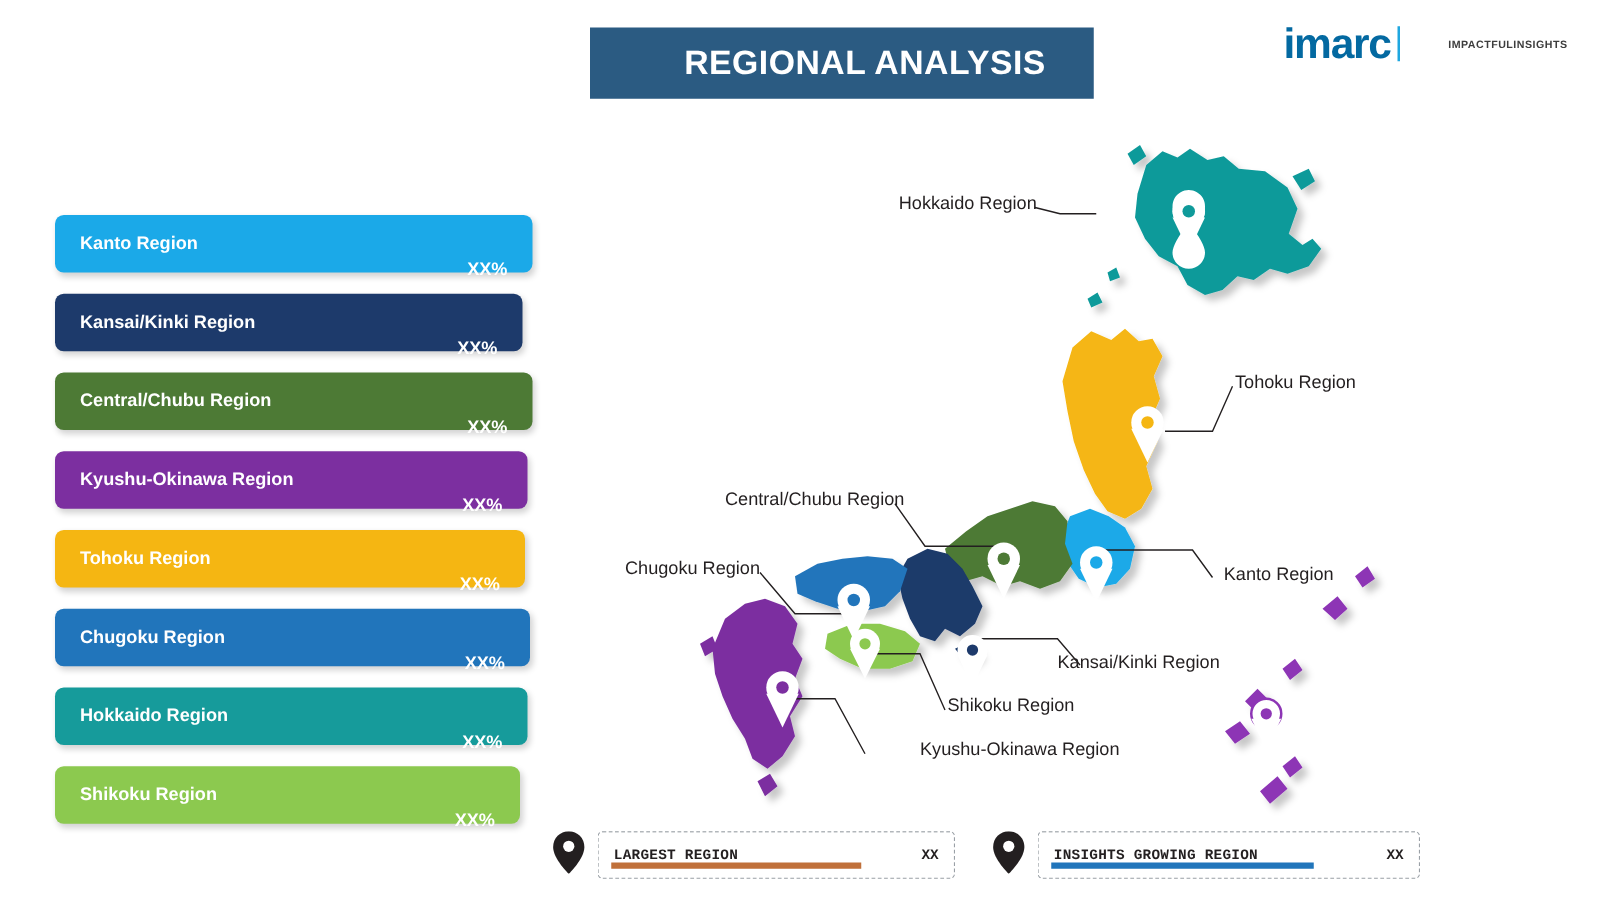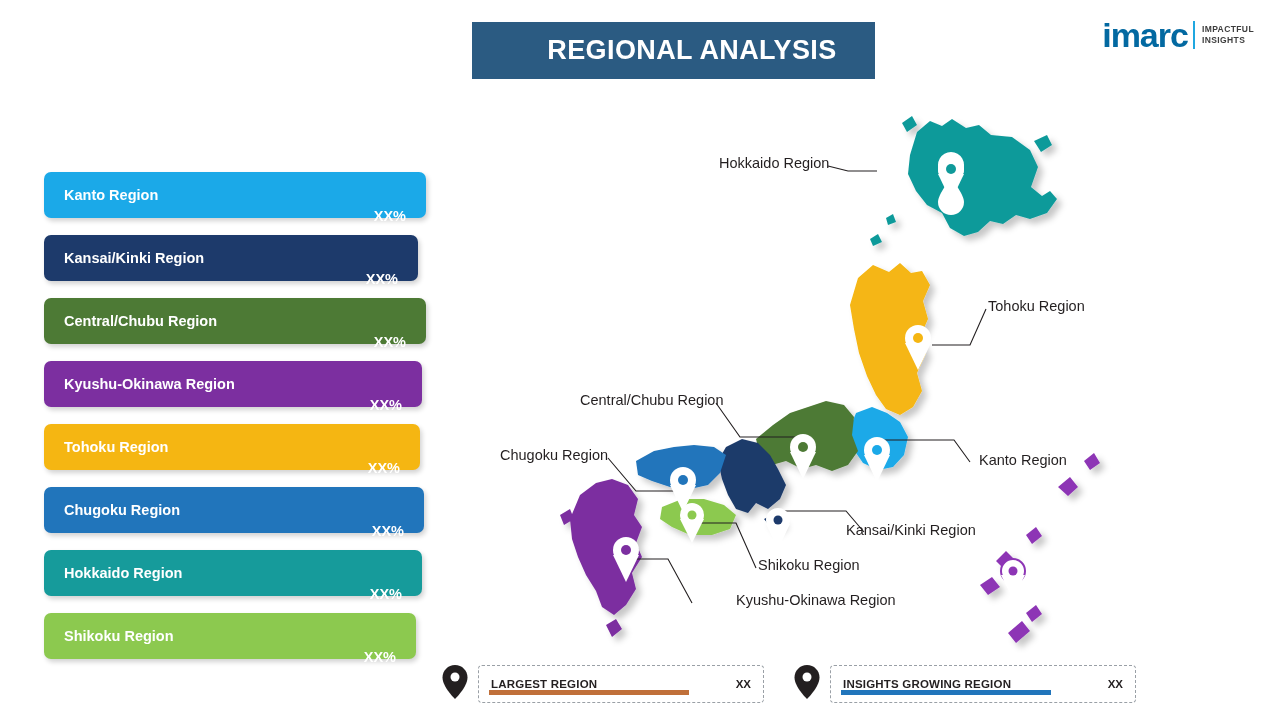--- a/index.html
+++ b/index.html
@@ -57,22 +57,22 @@
     line-height: 1;
   }
   .logo-bar {
     width: 2px;
     height: 28px;
     background: #1fa7e0;
     margin: 0 7px 0 5px;
   }
   .logo-sub {
     display: flex;
-    flex-direction: column;
     line-height: 1.25;
+    margin-left: 32px;
   }
   .logo-sub span {
     font-size: 8.5px;
     font-weight: bold;
     color: #3d3d3d;
     letter-spacing: 0.4px;
   }
 
   
   .panel-heading {
@@ -144,20 +144,21 @@
   
   .footer-box {
     position: absolute;
     height: 38px;
     border: 1px dashed #9aa0a6;
     border-radius: 4px;
     background: #ffffff;
     display: flex;
     align-items: center;
     box-sizing: border-box;
+    font-family: Liberation Mono, monospace;
   }
   #largest-box { left: 478px; top: 665px; width: 286px; }
   #fastest-box { left: 830px; top: 665px; width: 306px; }
 
   .footer-inner {
     position: relative;
     width: 100%;
     height: 100%;
     display: flex;
     align-items: center;

